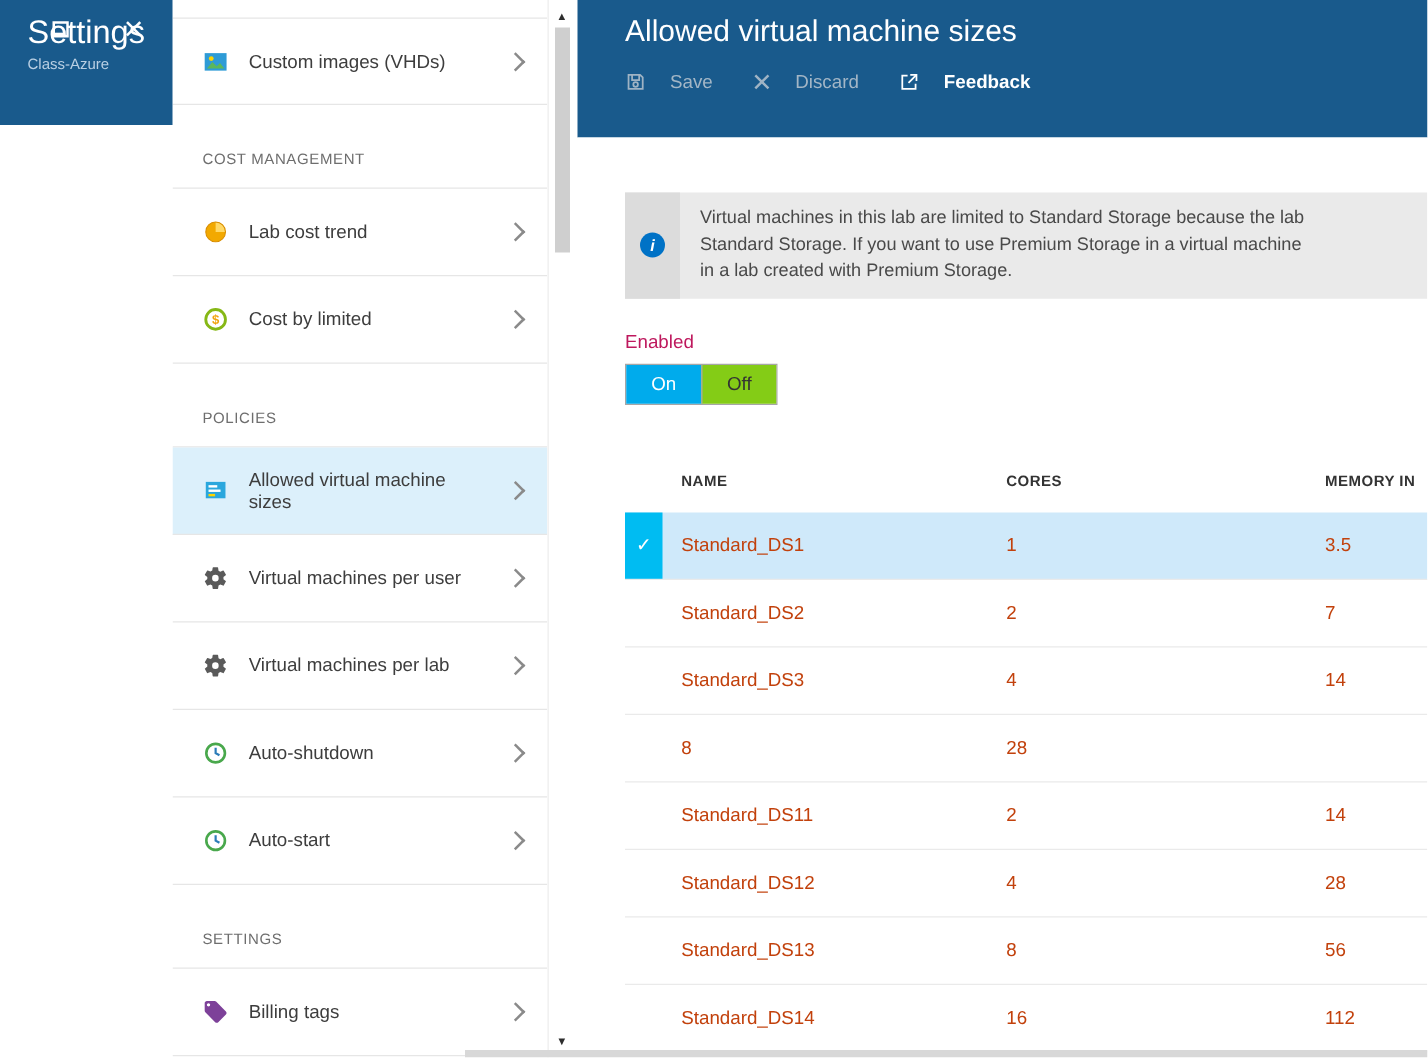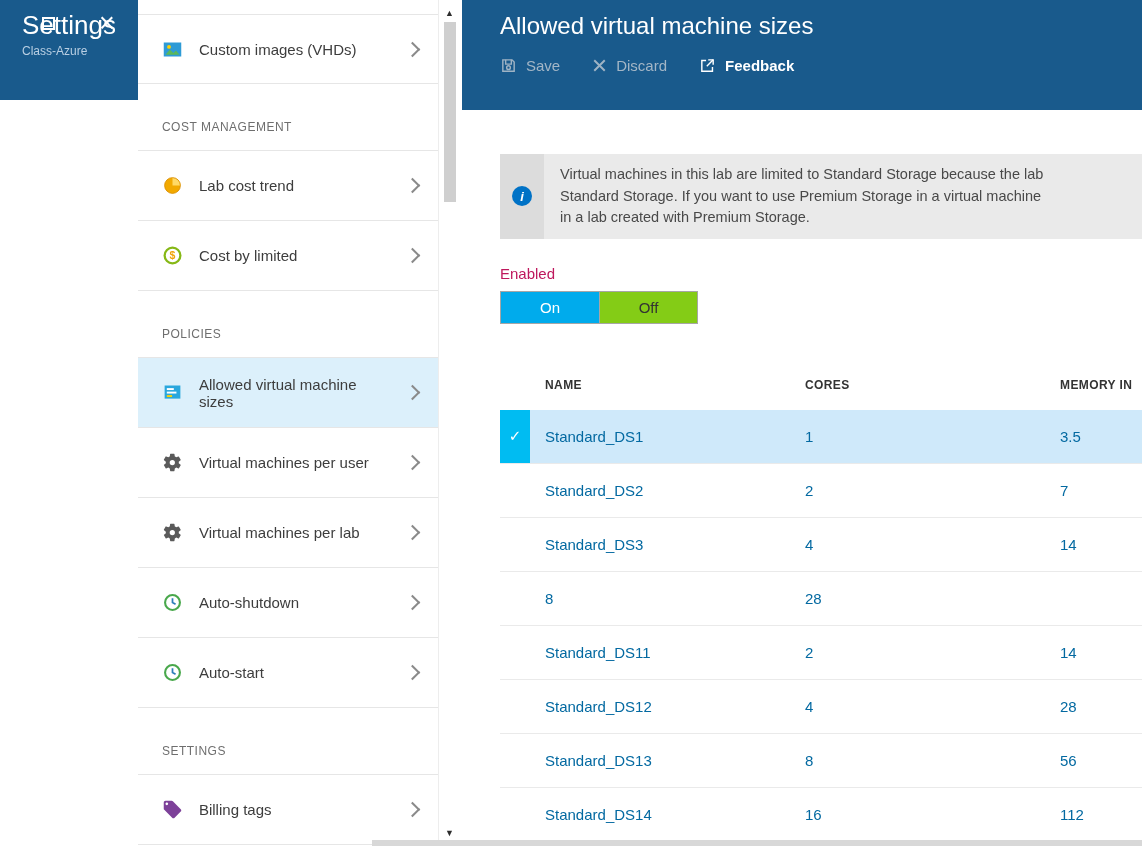--- a/index.html
+++ b/index.html
@@ -55,48 +55,48 @@
 
   
   .blade { flex: 1; min-width: 0; display: flex; flex-direction: column; border-left: 2px solid #fff; }
   .blade-header {
     flex: 0 0 110px; height: 110px;
     background: var(--header-blue, #195a8c);
     color: #fff; padding: 12px 0 0 38px;
   }
   .blade-title { font-size: 24px; font-weight: 400; }
   .toolbar { display: flex; align-items: center; gap: 32px; margin-top: 17px; }
-  .tool { display: flex; align-items: center; gap: 9px; font-size: 15px; color: #a3b6c6; cursor: pointer; }
+  .tool { display: flex; align-items: center; gap: 19px; font-size: 15px; color: #a3b6c6; cursor: pointer; }
   .tool.feedback { color: #fff; font-weight: 700; }
   .tool-icn { display: flex; align-items: center; }
 
   .blade-content { flex: 1; min-height: 0; background: #fff; padding: 44px 0 0 38px; position: relative; overflow: hidden; }
 
   .info-box { display: flex; background: var(--info-bg, #eaeaea); min-height: 84px; }
   .info-strip { flex: 0 0 44px; background: var(--info-strip, #dcdcdc); display: flex; align-items: center; justify-content: center; }
   .info-icn {
     width: 20px; height: 20px; border-radius: 50%; background: #0072c6; color: #fff;
     font-size: 13px; font-weight: 700; font-style: italic;
     display: flex; align-items: center; justify-content: center;
   }
   .info-text { padding: 10px 16px; font-size: 14.5px; color: #494949; line-height: 21.5px; overflow: hidden; }
   .info-line { white-space: nowrap; }
 
   .enabled-label { margin-top: 26px; font-size: 15px; color: #be185d; }
   .toggle { display: inline-flex; margin-top: 9px; border: 1px solid #a6a6a6; }
-  .tbtn { width: 98px; height: 31px; display: flex; align-items: center; justify-content: center; font-size: 15px; cursor: pointer; }
+  .tbtn { width: 60px; height: 31px; display: flex; align-items: center; justify-content: center; font-size: 15px; cursor: pointer; }
   .tbtn.on { background: var(--accent, #00abec); color: #fff; }
   .tbtn.off { background: #84cc16; color: #333; border-left: 1px solid #a6a6a6; }
 
   .vm-table { margin-top: 36px; }
   .thead, .trow { display: grid; grid-template-columns: 30px 260px 255px 1fr; align-items: center; }
   .thead { height: 50px; }
   .th { font-size: 12px; font-weight: 700; color: #333; letter-spacing: .4px; padding-left: 15px; white-space: nowrap; }
   .trow { height: 54px; border-bottom: 1px solid #eaeaea; cursor: pointer; }
-  .td { font-size: 15px; color: #0369a1; padding-left: 15px; white-space: nowrap; }
+  .td { font-size: 15px; color: #c2410c; padding-left: 15px; white-space: nowrap; }
   .trow.selected { background: var(--selected-row, #cfe9fa); }
   .strip-cell { height: 100%; }
   .trow.selected .strip-cell {
     background: var(--check-strip, #00bcf2); color: #fff;
     display: flex; align-items: center; justify-content: center; font-size: 15px; font-weight: 700;
   }
 
   .hscroll { position: absolute; left: 372px; right: 0; bottom: 0; height: 6px; background: #d8d8d8; z-index: 9; cursor: pointer; }
 </style>
 </head>

